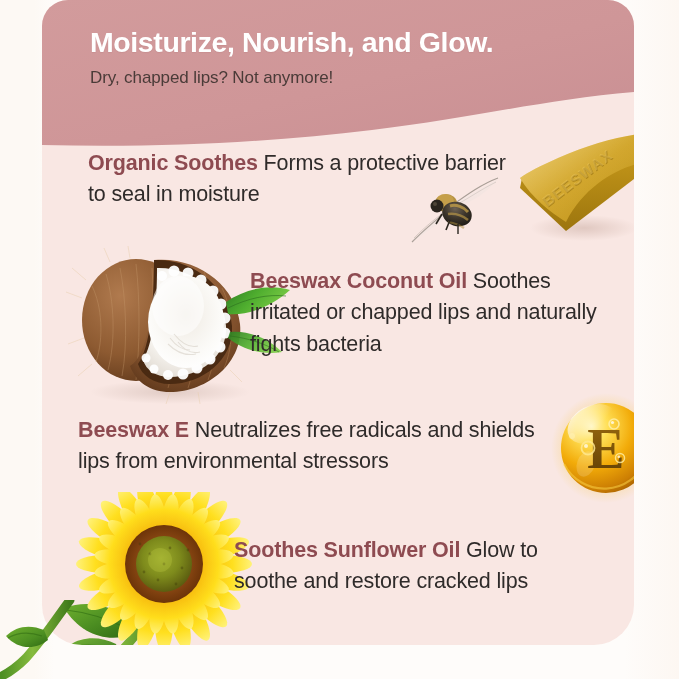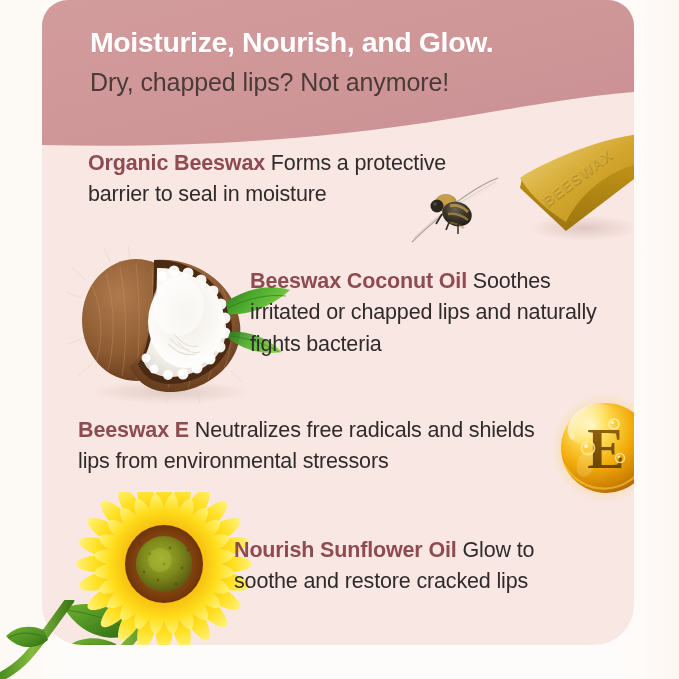--- a/index.html
+++ b/index.html
@@ -44,21 +44,21 @@
   .headline {
     color:#ffffff;
     font-size:28.5px;
     font-weight:bold;
     letter-spacing:-0.4px;
     line-height:1.15;
     text-shadow:0 1px 1px rgba(150,90,90,0.12);
   }
   .subhead {
     color:#4a3b38;
-    font-size:25px;
+    font-size:17px;
     font-weight:normal;
     letter-spacing:-0.1px;
     margin-top:9px;
   }
 
   
   .block { position:absolute; }
   .block p {
     font-size:21.5px;
     line-height:1.46;
@@ -570,33 +570,33 @@
             <circle cx="0" cy="0" r="1.4" fill="#3f3c08"></circle>
             <circle cx="24" cy="-14" r="1.4" fill="#3f3c08"></circle>
             <circle cx="-24" cy="-20" r="1.4" fill="#3f3c08"></circle>
           </g>
           <circle cx="-4" cy="-4" r="12" fill="#b8c640" opacity="0.35"></circle>
         </g>
       </svg>
     </div>
 
     <div class="block block-beeswax">
-      <p><span class="hl">Organic Beeswax</span><span> Forms a protective barrier to seal in moisture</span></p>
+      <p><span class="hl">Organic Soothes</span><span> Forms a protective barrier to seal in moisture</span></p>
     </div>
 
     <div class="block block-coconut">
       <p><span class="hl">Beeswax Coconut Oil</span><span> Soothes irritated or chapped lips and naturally fights bacteria</span></p>
     </div>
 
     <div class="block block-vite">
       <p><span class="hl">Beeswax E</span><span> Neutralizes free radicals and shields lips from environmental stressors</span></p>
     </div>
 
     <div class="block block-sunflower">
-      <p><span class="hl">Nourish Sunflower Oil</span><span> Glow to soothe and restore cracked lips</span></p>
+      <p><span class="hl">Soothes Sunflower Oil</span><span> Glow to soothe and restore cracked lips</span></p>
     </div>
 
   </div>
 
   <div class="art" style="left:0px;top:600px;width:150px;height:79px;">
     <svg viewBox="0 0 150 79" xmlns="http://www.w3.org/2000/svg">
       <defs>
         <linearGradient id="stemg2" x1="0" y1="0" x2="1" y2="0">
           <stop offset="0" stop-color="#4d8f22"></stop>
           <stop offset="0.45" stop-color="#86bb3e"></stop>

